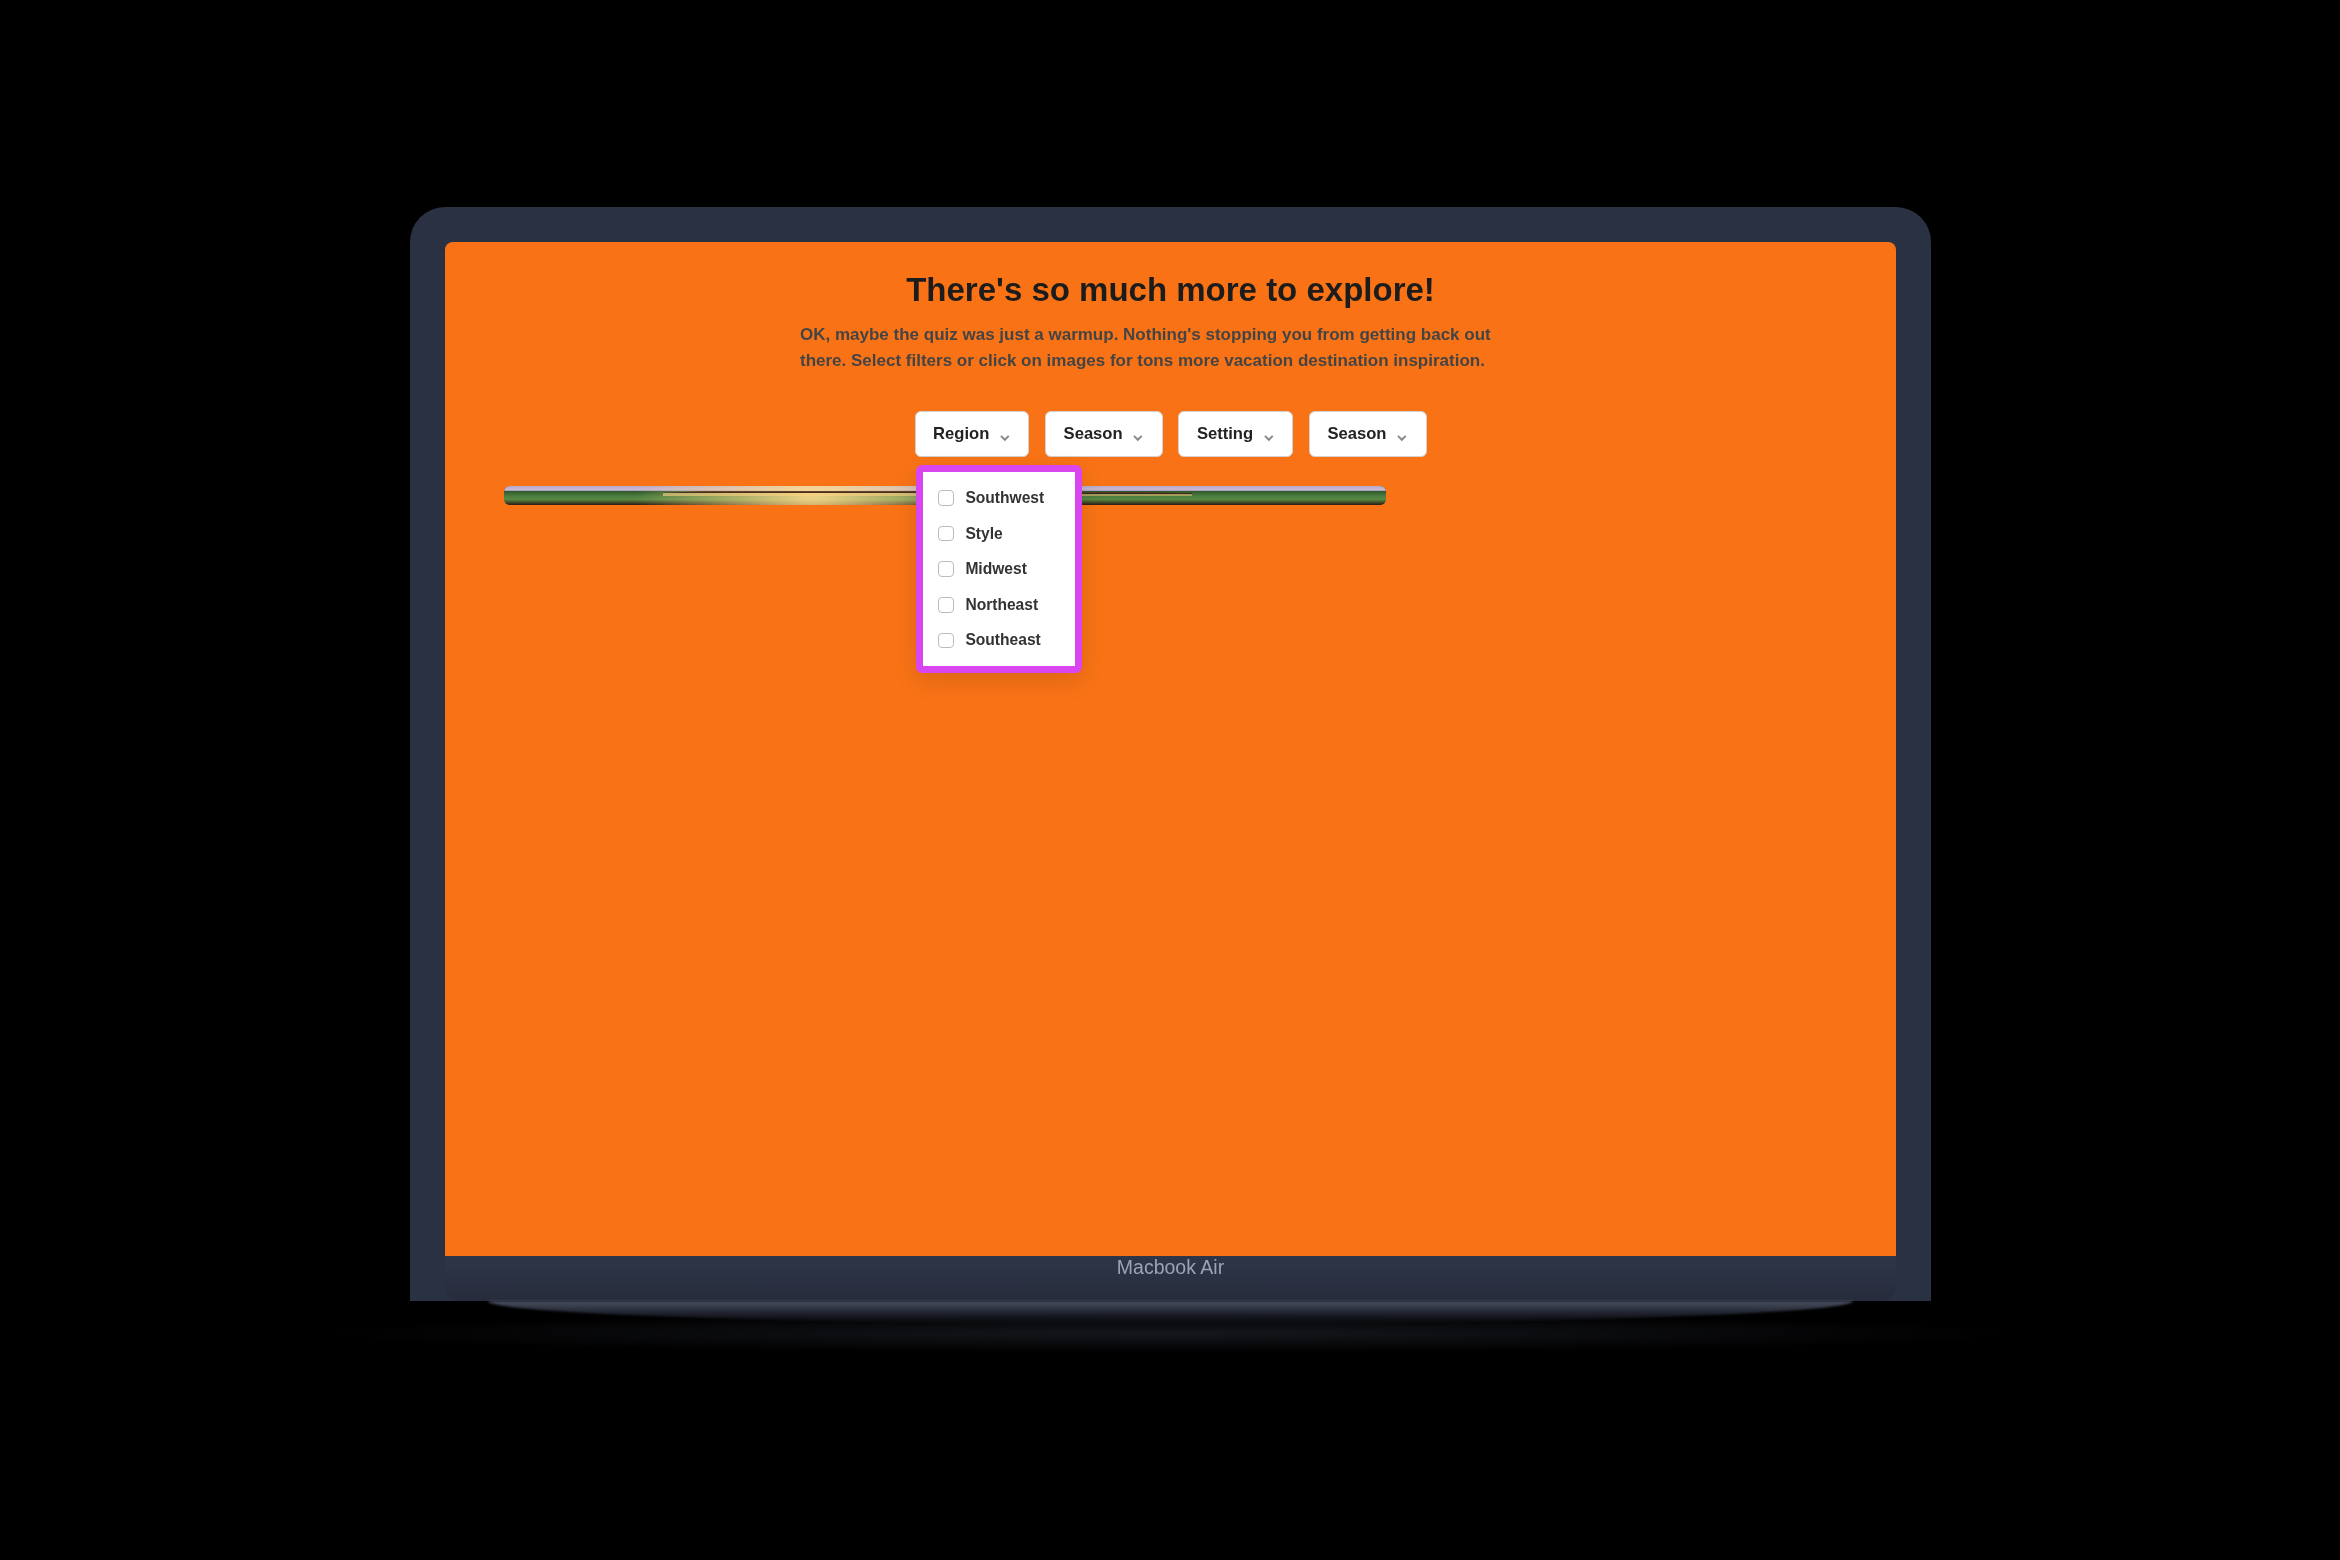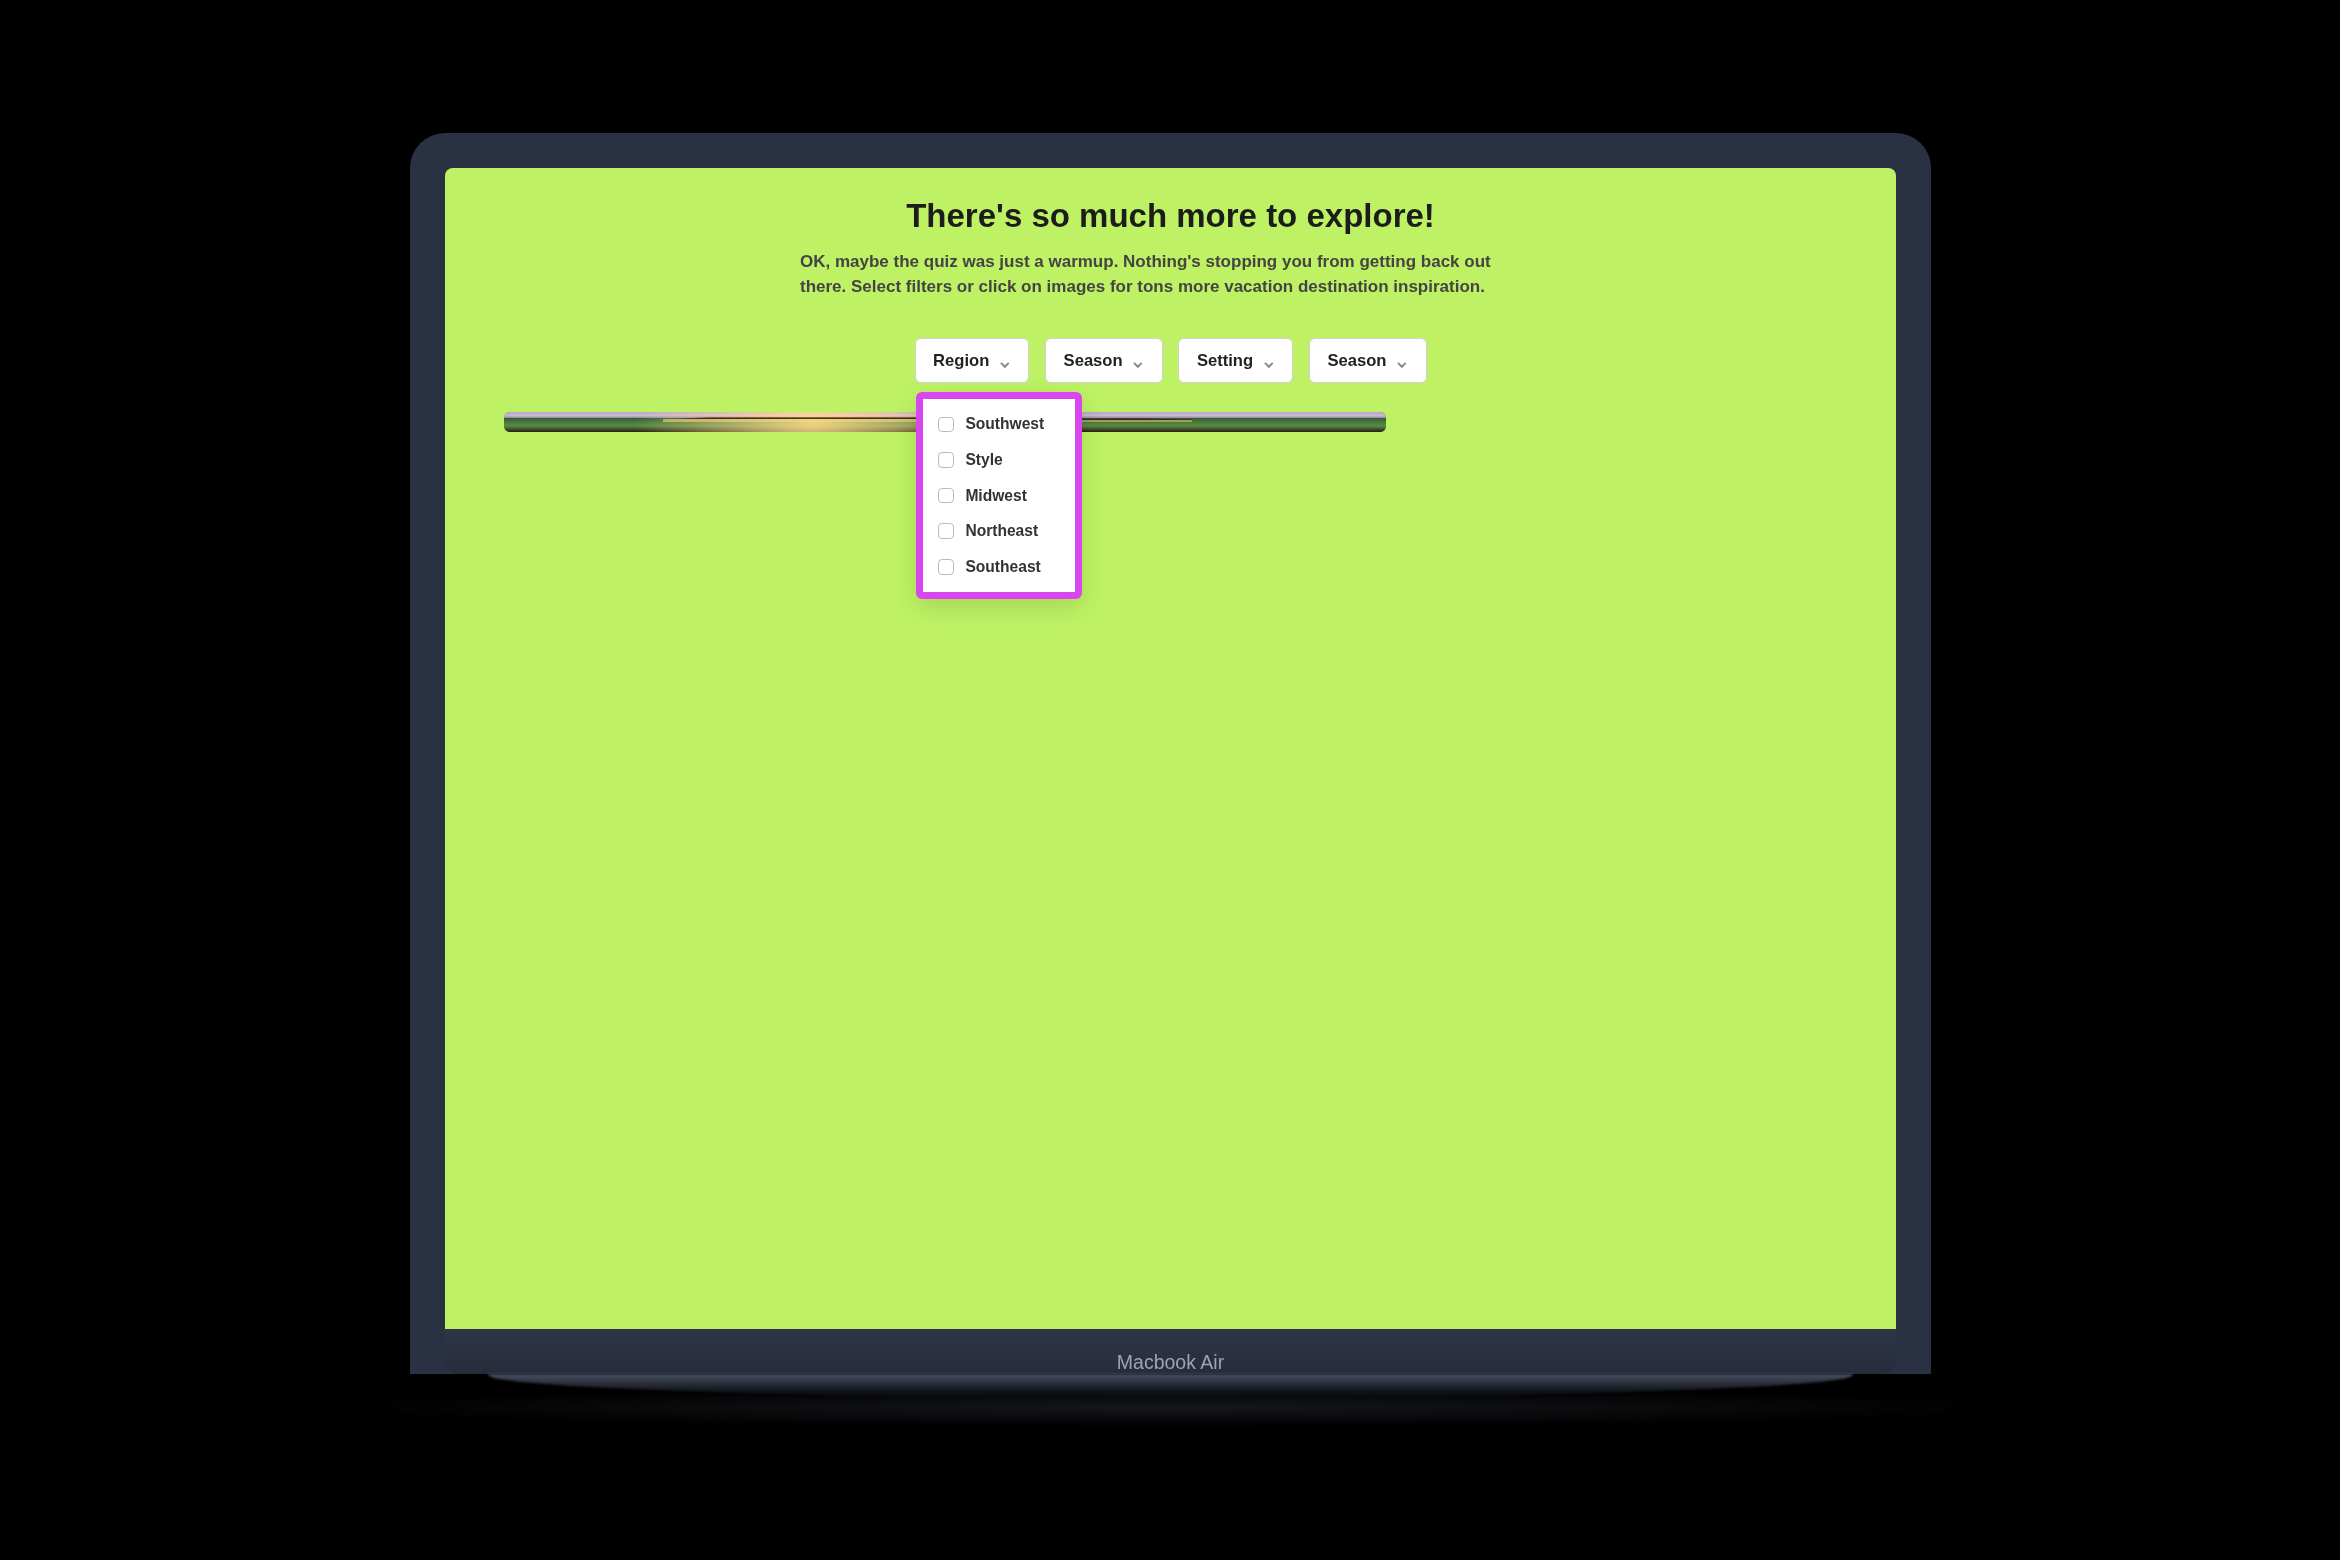--- a/index.html
+++ b/index.html
@@ -18,32 +18,32 @@
   position: relative;
 }
 .laptop-body {
   background: #2a3142;
   border-radius: 35px 35px 0 0;
   padding: 35px 35px 0 35px;
   box-shadow: 0 39px 78px rgba(0,0,0,0.6);
 }
 .screen {
   width: 1451px;
-  height: 1161px;
-  background: #bef264;
+  height: 1014px;
+  background: #f97316;
   border-radius: 7.8px 7.8px 0 0;
   overflow: hidden;
   position: relative;
 }
 .laptop-base {
   height: 45px;
   background: linear-gradient(180deg,#2f3647 0%, #262c3c 100%);
   border-radius: 0 0 13.7px 13.7px;
   display: flex;
-  align-items: flex-end;
+  align-items: flex-start;
   justify-content: center;
 }
 .laptop-label {
   color: #9aa3b8;
   font-size: 19.5px;
   font-weight: 500;
 }
 .laptop-foot {
   height: 23.4px;
   margin: 0 78px;

